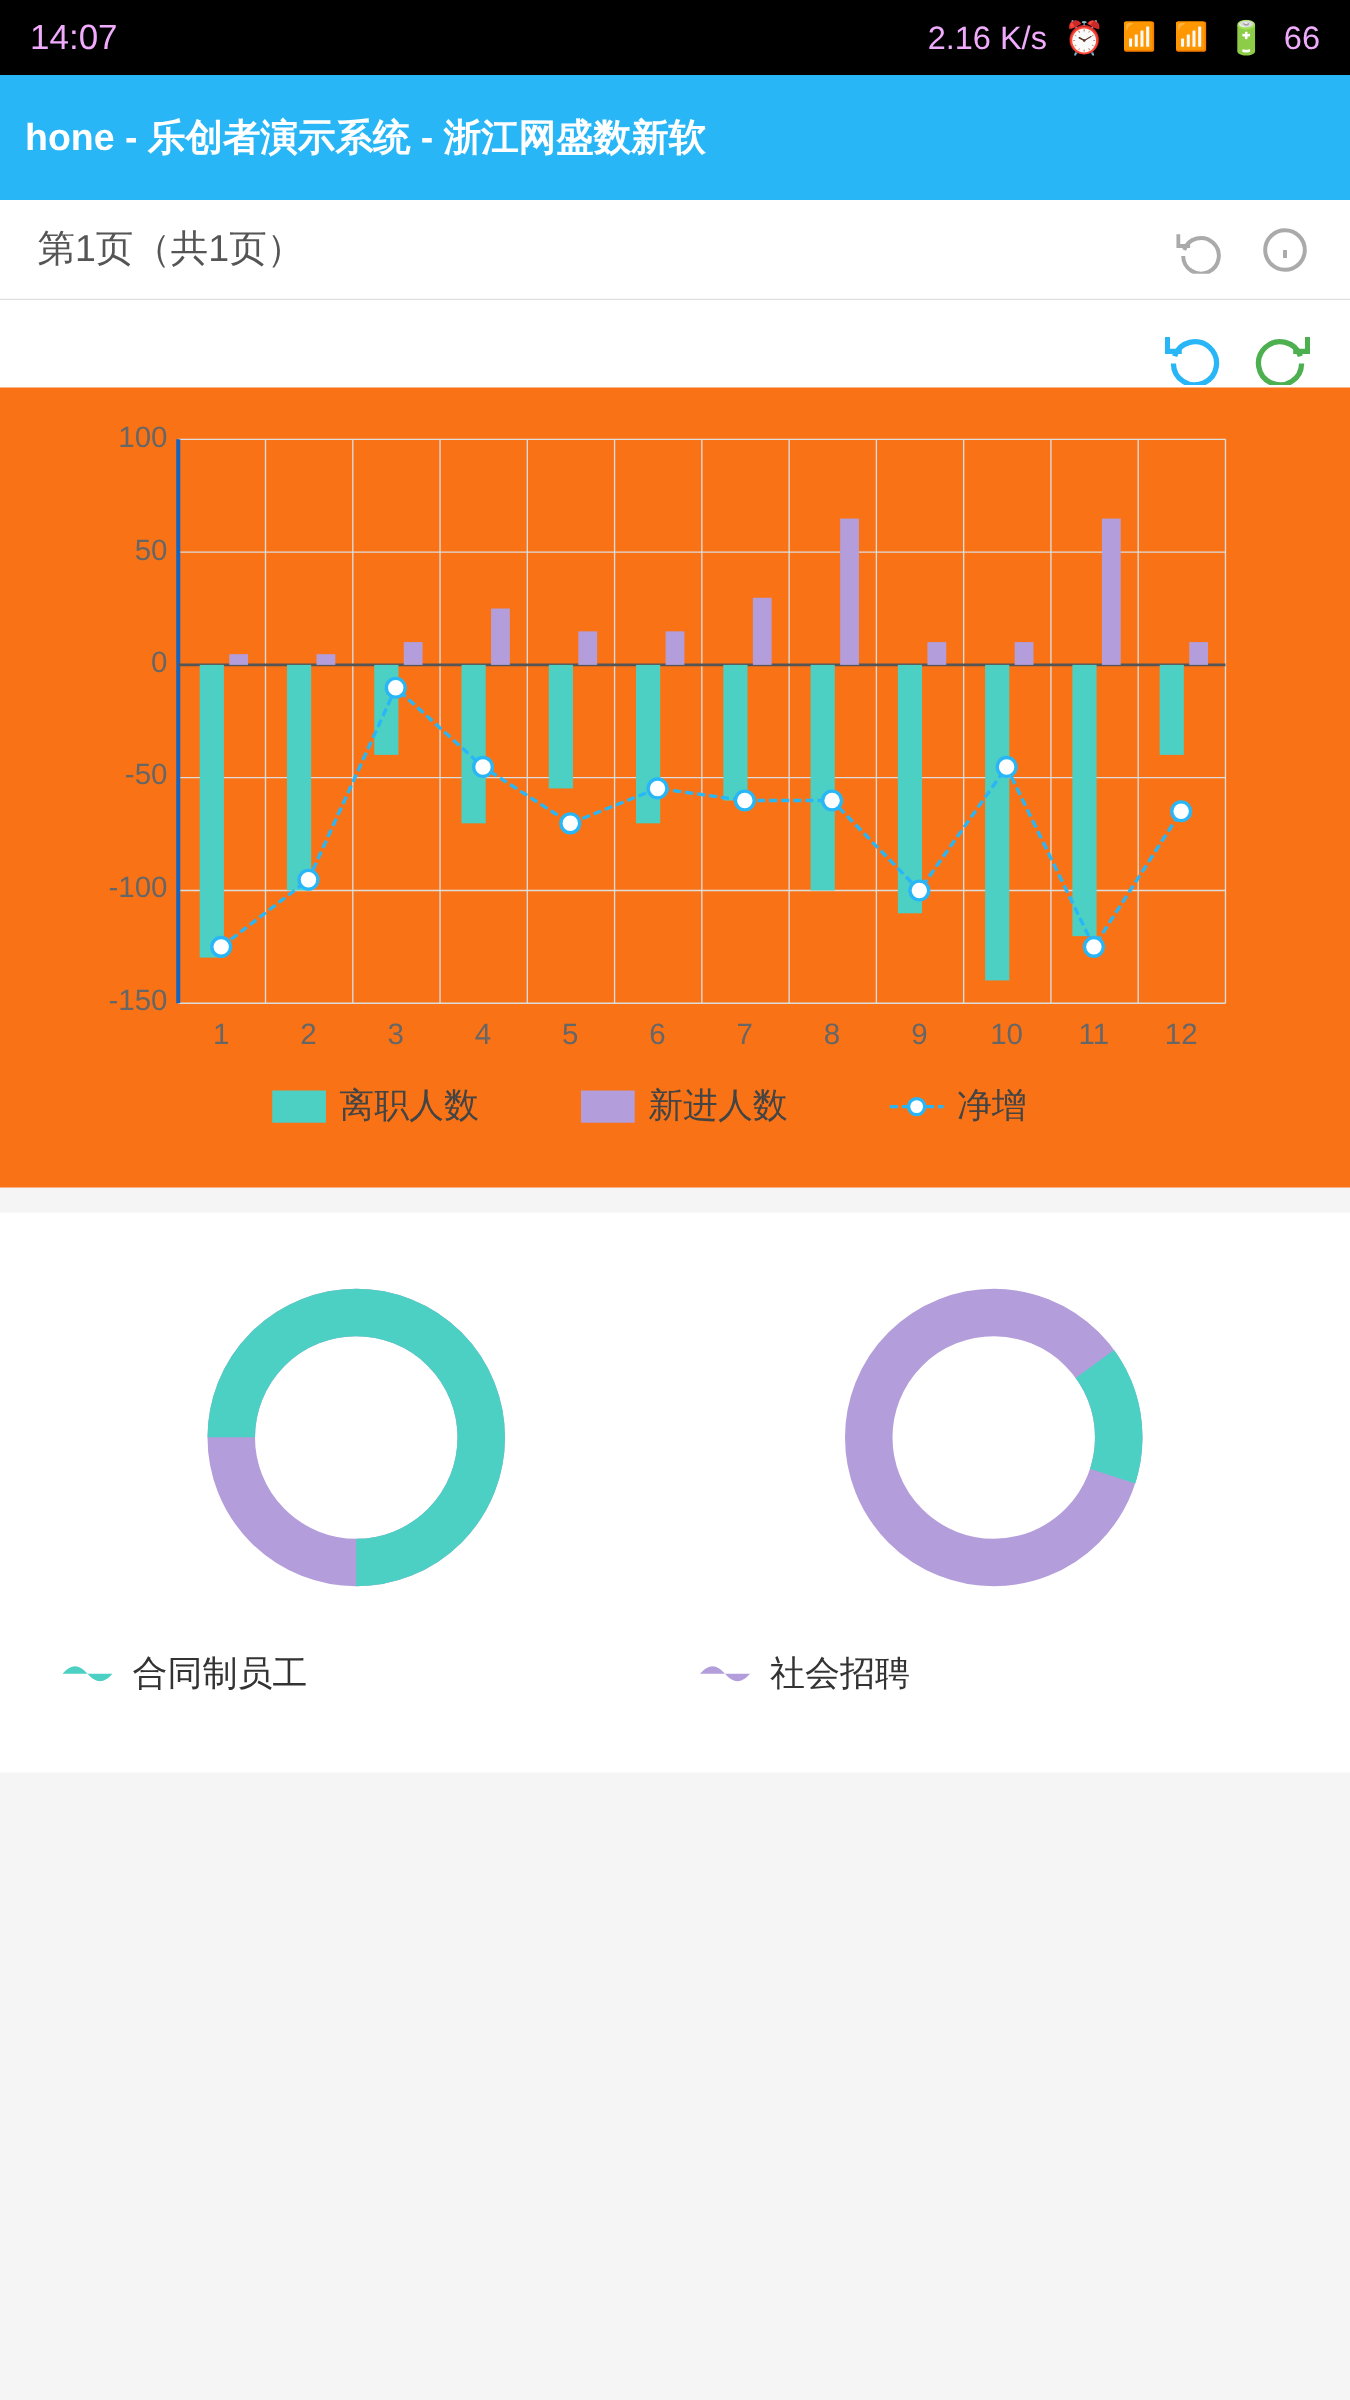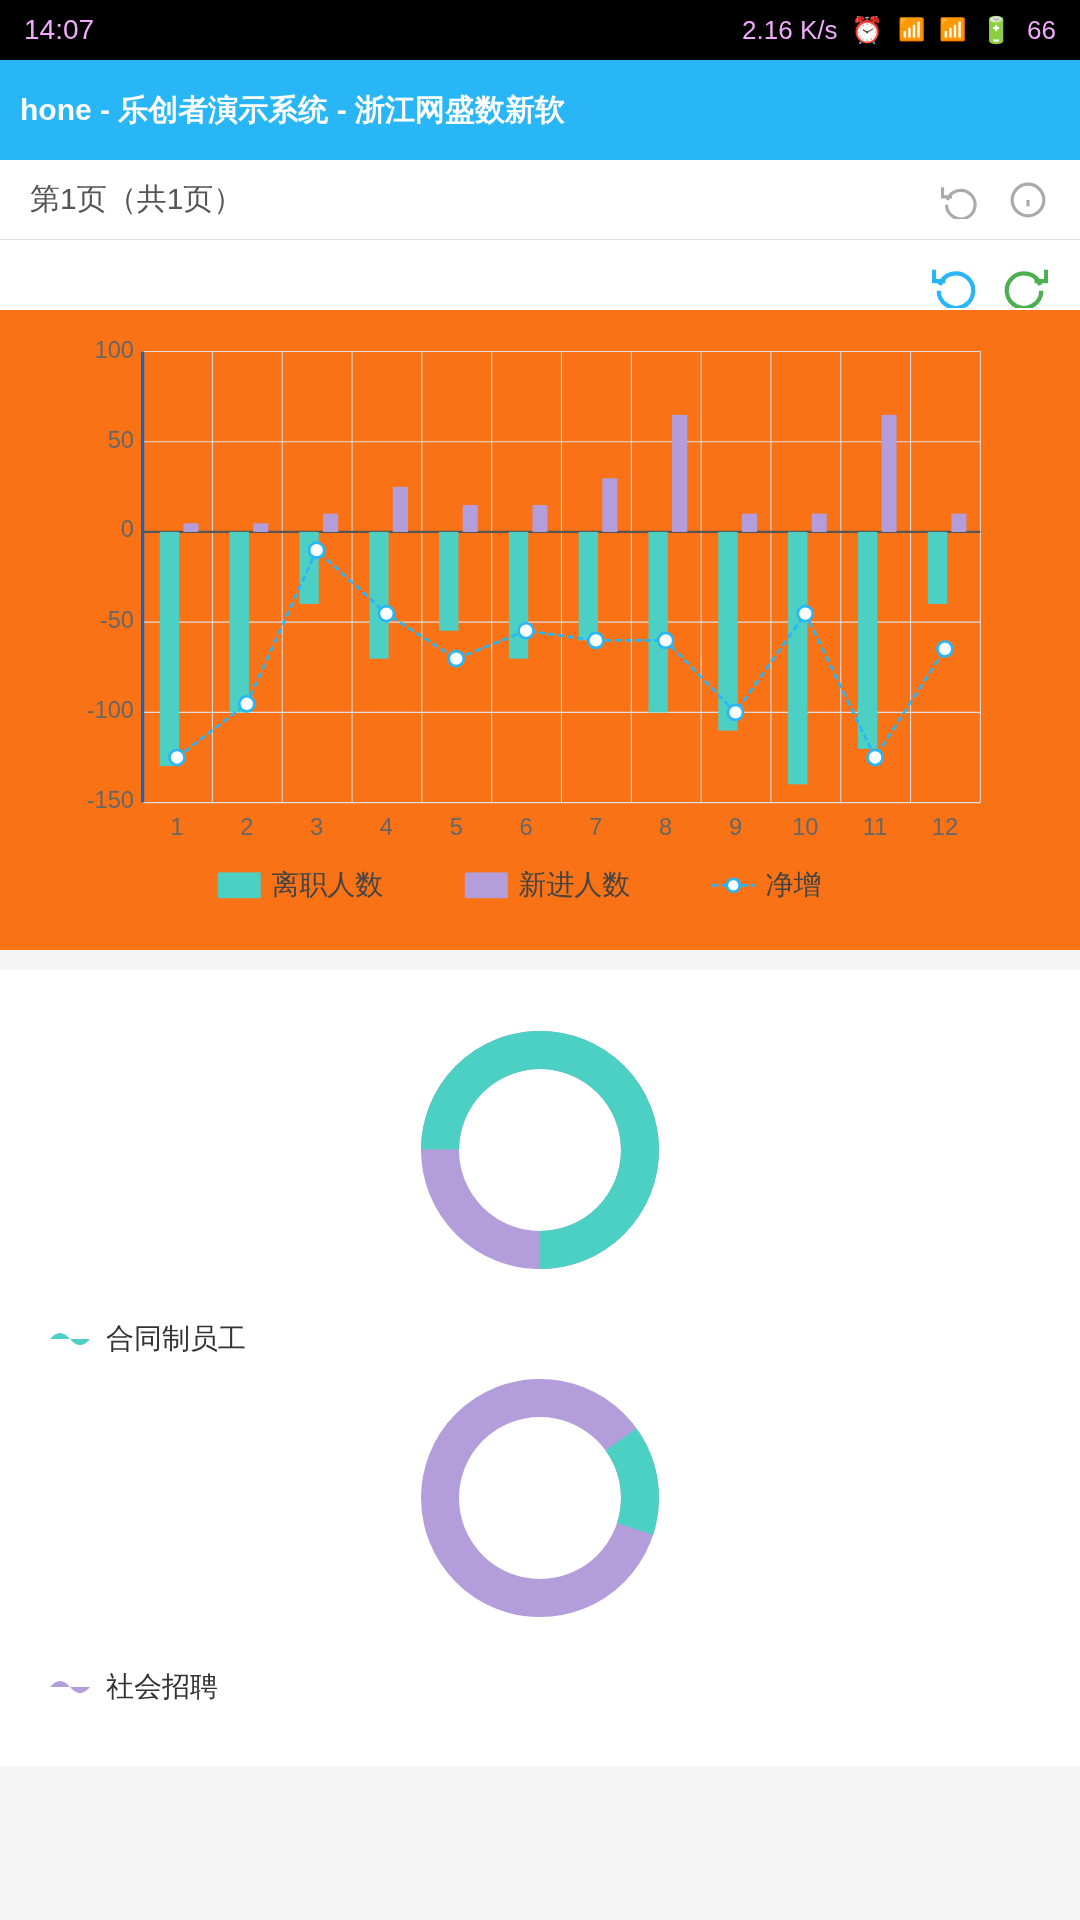--- a/index.html
+++ b/index.html
@@ -99,21 +99,20 @@
       position: relative;
       width: 100%;
       height: 580px;
     }
 
     
     .donut-section {
       background: #fff;
       padding: 40px 30px 60px;
       display: flex;
-      flex-direction: column;
       gap: 0;
     }
     .donut-half {
       flex: 1;
       display: flex;
       flex-direction: column;
       align-items: center;
     }
     .donut-svg {
       width: 280px;

